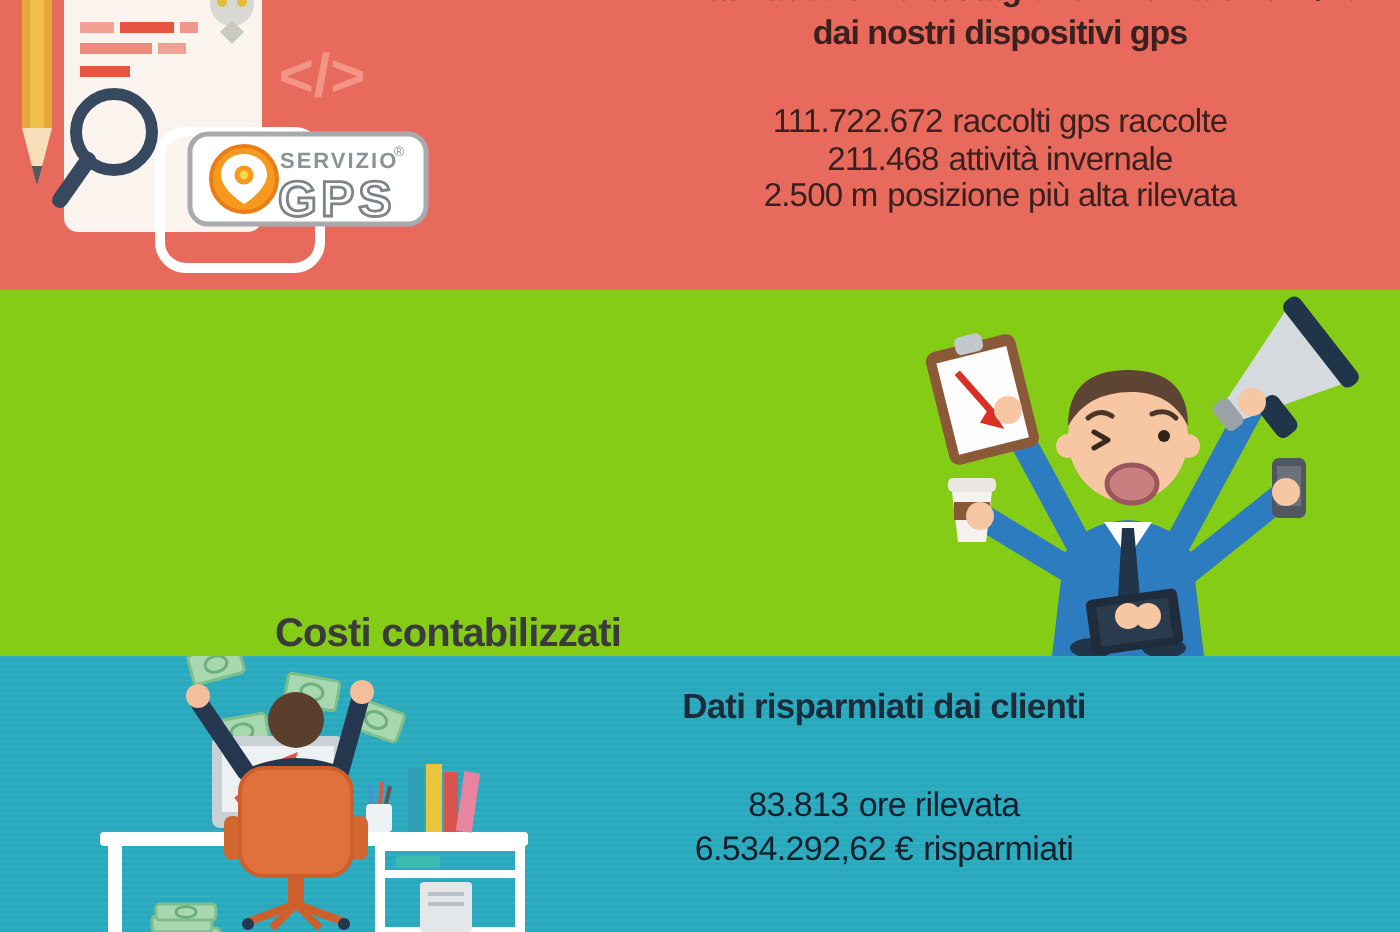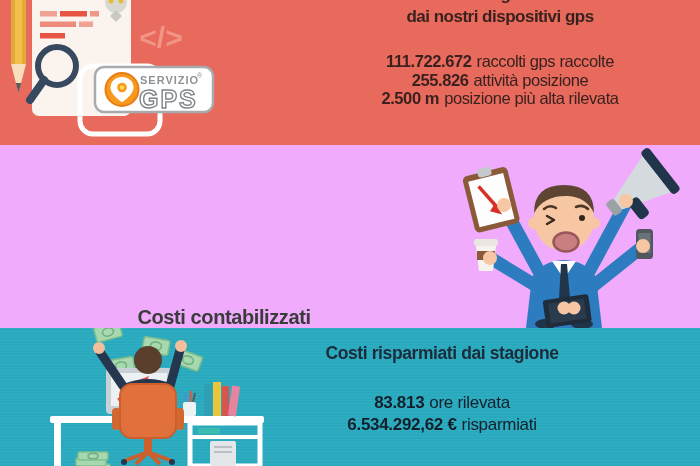--- a/index.html
+++ b/index.html
@@ -3,32 +3,32 @@
 <meta charset="utf-8">
 <style>
   html,body{margin:0;padding:0;background:#e9e9e9;}
   .stage{
     position:relative;width:700px;height:466px;overflow:hidden;
     font-family:"Liberation Sans","DejaVu Sans",sans-serif;
     background:#FCFBFA;
   }
   .band{position:absolute;left:0;width:700px;}
   .band-red{top:0;height:145px;background:#E76A5C;}
-  .band-white{top:145px;height:183px;background:#f0abfc;}
+  .band-white{top:145px;height:183px;background:#84cc16;}
   .band-teal{
     top:328px;height:138px;background:#28A9BD;
     background-image:repeating-linear-gradient(180deg,rgba(255,255,255,.05) 0 1px,rgba(0,0,0,0) 1px 3px);
   }
   .illus{position:absolute;display:block;}
   svg text{font-family:"Liberation Sans","DejaVu Sans",sans-serif;}
 
   .txtblock{position:absolute;text-align:center;}
   .txtblock .h div{white-space:nowrap;}
   .stat-row{white-space:nowrap;}
-  .stat-row .v{font-weight:bold;margin-right:5px;}
+  .stat-row .v{font-weight:normal;margin-right:5px;}
 
   
   .red-text{left:342px;top:-16px;width:316px;color:#3A211F;}
   .red-text .h{font-size:17px;font-weight:bold;line-height:22px;letter-spacing:-0.5px;}
   .red-text .stats{margin-top:24px;font-size:16.5px;line-height:18.5px;letter-spacing:-0.4px;}
 
   
   .mid-text{left:0;top:161px;width:448px;color:#3B3B3B;}
   .mid-text .h{font-size:20px;font-weight:bold;line-height:23px;letter-spacing:-0.4px;}
   .mid-text .stats{margin-top:33px;font-size:17.5px;line-height:25px;letter-spacing:-0.3px;}
@@ -96,21 +96,21 @@
     <div class="txtblock red-text">
       <div class="h">
         <div>Dati raccolti nella stagione invernale 2017/18</div>
         <div>dai nostri dispositivi gps</div>
       </div>
       <div class="stats">
         <div class="stat-row">
           <span class="v">111.722.672</span><span class="l">raccolti gps raccolte</span>
         </div>
         <div class="stat-row">
-          <span class="v">255.826</span><span class="l">attività posizione</span>
+          <span class="v">211.468</span><span class="l">attività invernale</span>
         </div>
         <div class="stat-row">
           <span class="v">2.500 m</span><span class="l">posizione più alta rilevata</span>
         </div>
       </div>
     </div>
   </section>
 
   <section class="band band-white">
     <div class="txtblock mid-text">
@@ -292,21 +292,21 @@
       <g stroke-width="1.5">
         <rect x="60" y="136" width="30" height="8" rx="2" fill="#A8D8B0" stroke="#7FBE8C"></rect>
         <rect x="56" y="130" width="30" height="8" rx="2" fill="#A8D8B0" stroke="#7FBE8C"></rect>
         <rect x="58" y="124" width="30" height="8" rx="2" fill="#A8D8B0" stroke="#7FBE8C"></rect>
         <ellipse cx="73" cy="128" rx="5" ry="2.8" fill="none" stroke="#6FAE7D"></ellipse>
       </g>
     </svg>
 
     <div class="txtblock teal-text" style="position:absolute;left:252px;top:15px;width:380px;">
       <div class="h">
-        <div>Costi risparmiati dai stagione</div>
+        <div>Dati risparmiati dai clienti</div>
       </div>
       <div class="stats">
         <div class="stat-row">
           <span class="v">83.813</span><span class="l">ore rilevata</span>
         </div>
         <div class="stat-row">
           <span class="v">6.534.292,62 €</span><span class="l">risparmiati</span>
         </div>
       </div>
     </div>

